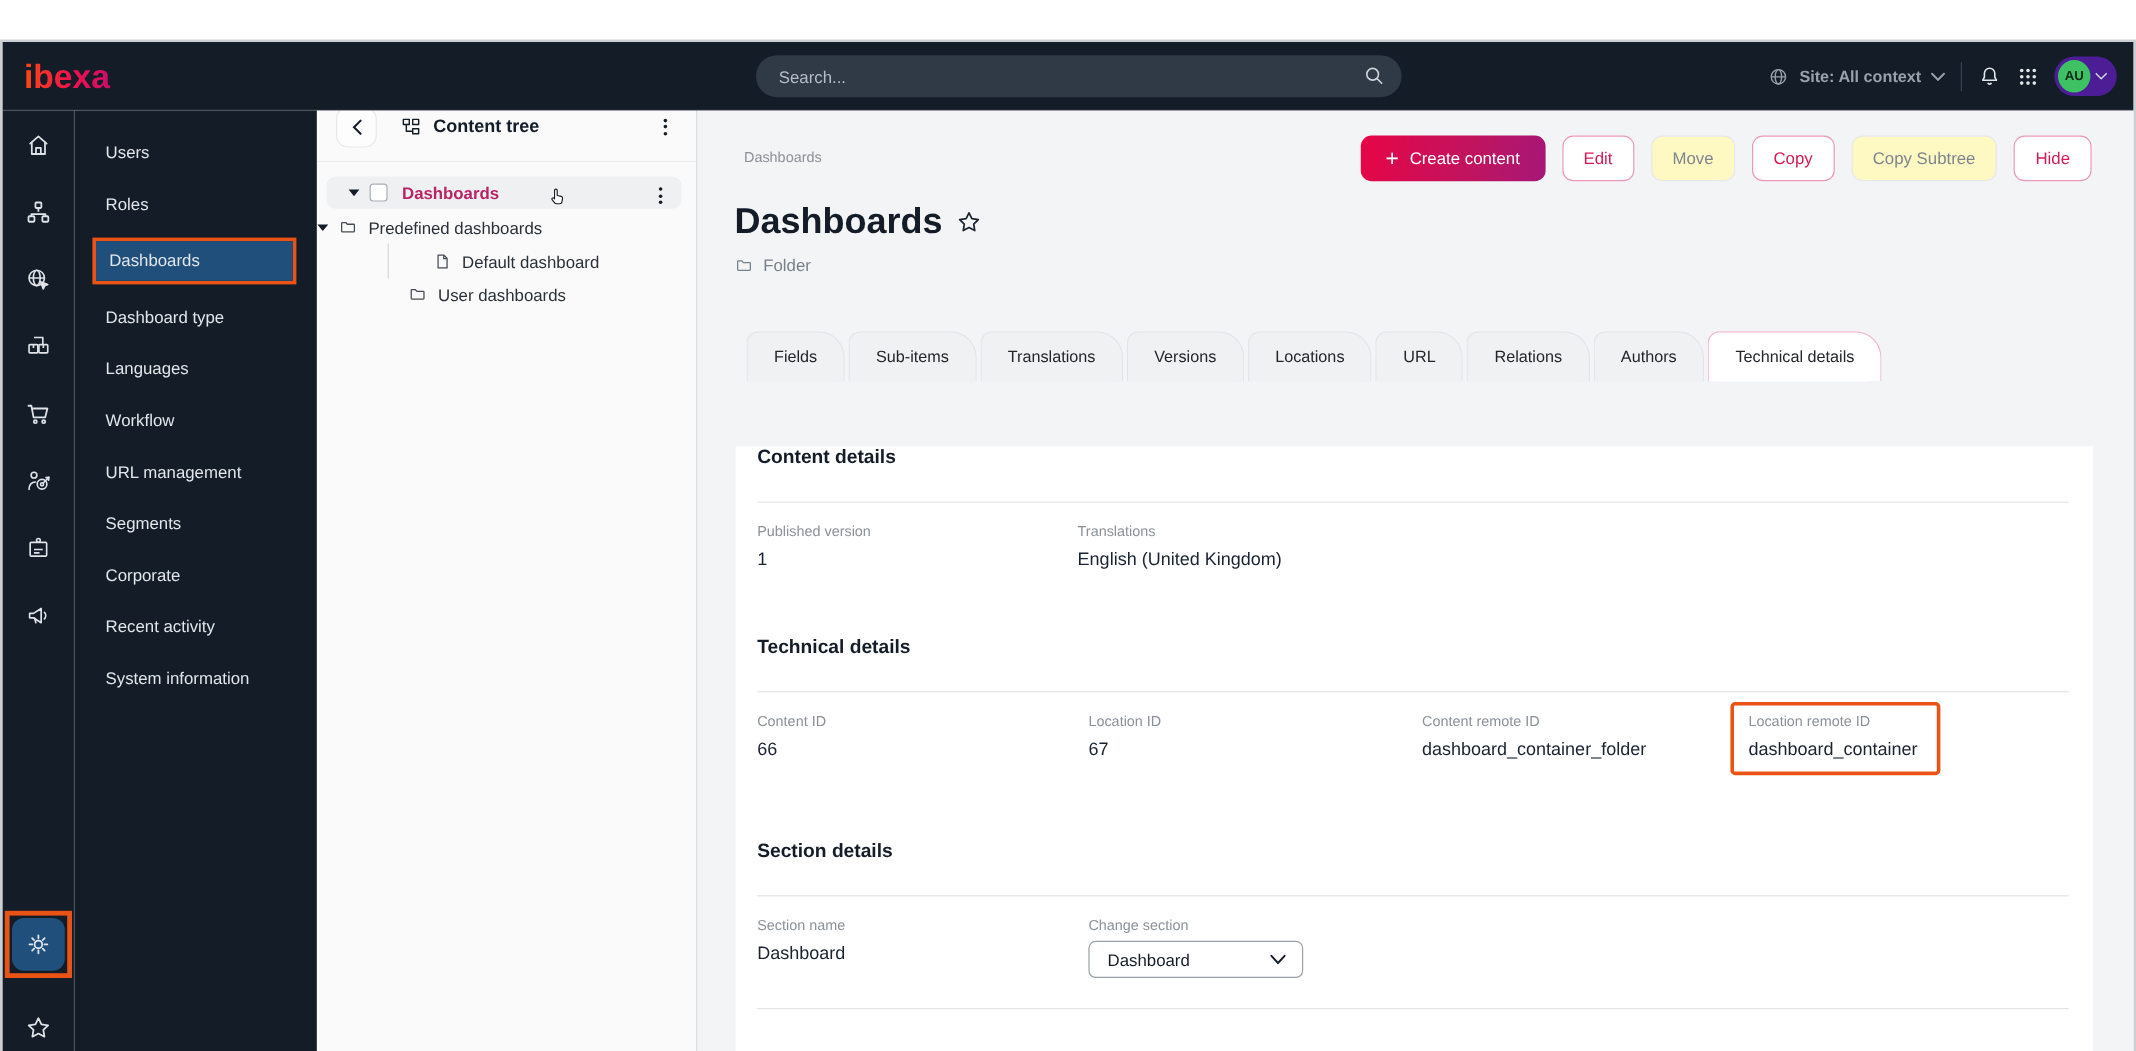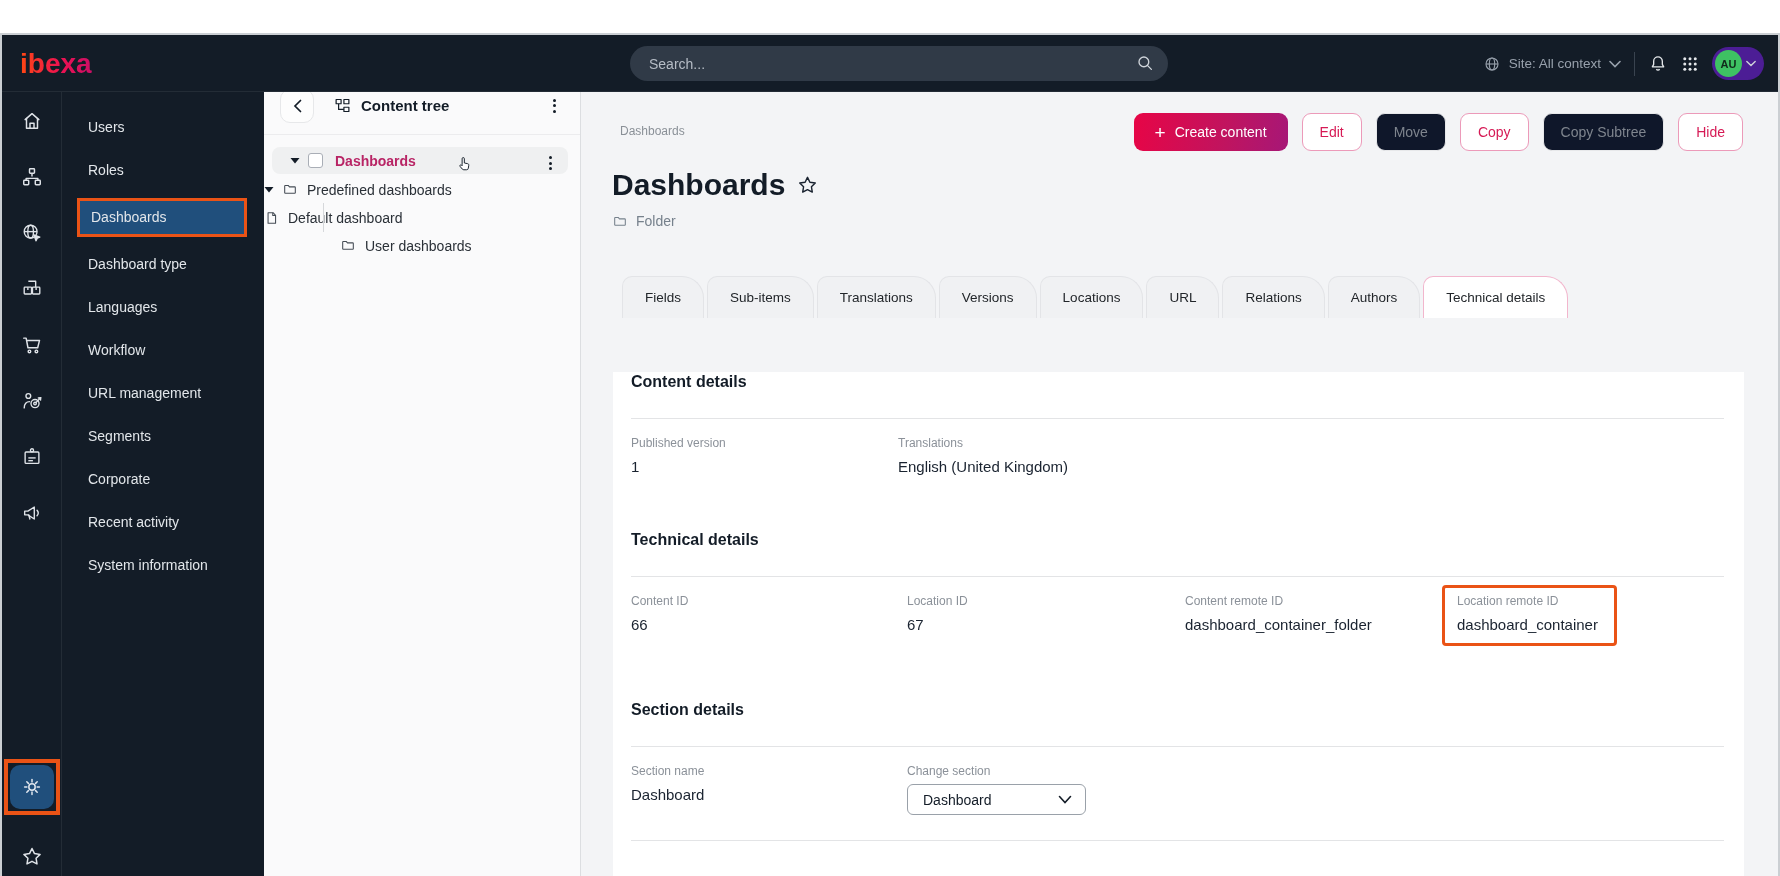--- a/index.html
+++ b/index.html
@@ -11,21 +11,21 @@
   .topbar { position:absolute; left:0; top:0; width:100%; height:57px;
             background:#131c27; border-bottom:1px solid rgba(255,255,255,.07); z-index:5; }
   .logo { position:absolute; left:18px; top:11px; }
   .search-wrap { position:absolute; left:628px; top:11px; width:538px; height:35px; }
   .search-input { width:100%; height:100%; background:#303a47; border:none; border-radius:18px;
                   color:#c3cad2; font-size:14px; padding:0 44px 0 19px; outline:none;
                   font-family:"Liberation Sans", sans-serif; }
   .search-input::placeholder { color:#b6bdc6; }
   .search-icon { position:absolute; right:14px; top:8px; }
   .topbar-right { position:absolute; right:14px; top:0; height:57px; display:flex; align-items:center; gap:13px; }
-  .site-context { display:flex; align-items:center; gap:8px; color:#98a1ac; font-size:13.5px; cursor:pointer; }
+  .site-context { display:flex; align-items:center; gap:8px; color:#98a1ac; font-size:13.5px; cursor:pointer;font-weight:bold; }
   .tb-divider { width:1px; height:24px; background:#39434f; }
   .avatar-pill { display:flex; align-items:center; gap:4px; background:#4c1d95; border-radius:17px;
                  height:33px; padding:0 8px 0 3px; cursor:pointer; }
   .avatar { width:27px; height:27px; border-radius:50%; background:#3ec163; color:#10291a;
             font-size:11px; font-weight:bold; display:flex; align-items:center; justify-content:center; }
 
   
   .rail { position:absolute; left:0; top:57px; bottom:0; width:60px; background:#131c27;
           border-right:1px solid rgba(255,255,255,.07); z-index:4; }
   .rail-top { display:flex; flex-direction:column; align-items:center; padding-top:18px; gap:34px; }
@@ -70,21 +70,21 @@
   .main { position:absolute; left:579px; top:57px; right:0; bottom:0; background:#f3f4f6; }
   .main-header { display:flex; justify-content:space-between; align-items:center; padding:20px 35px 0 39px; height:60px; }
   .breadcrumb { font-size:12px; color:#8a9097; align-self:flex-start; margin-top:12px; }
   .actions { display:flex; gap:14px; }
   .btn { height:38px; border-radius:9px; font-size:14px; display:flex; align-items:center;
          padding:0 17px; cursor:pointer; font-family:"Liberation Sans", sans-serif; white-space:nowrap; }
   .btn-primary { background:linear-gradient(100deg,#e70546 0%,#c0145f 60%,#a61777 100%);
                  color:#fff; padding:0 21px; gap:9px; border:none; }
   .btn-primary .plus { font-size:19px; font-weight:normal; line-height:1; }
   .btn-outline { background:#fff; border:1px solid #ec9ab9; color:#d61a55; }
-  .btn-disabled { background:#0f172a; border:1px solid #e7e8ea; color:#7f858e; }
+  .btn-disabled { background:#fef9c3; border:1px solid #e7e8ea; color:#7f858e; }
   .title-row { margin:16px 0 0 31px; display:flex; align-items:center; gap:11px; }
   .page-title { font-size:30px; line-height:34px; font-weight:bold; color:#131c27; }
   .type-row { margin:10px 0 0 31px; height:18px; display:flex; align-items:center; gap:8px;
               color:#76818c; font-size:14px; }
   .tabs { margin:46px 0 0 41px; display:flex; height:42px; }
   .tab { background:#f0f1f3; border:1px solid #e3e4e7; border-bottom:none; border-radius:10px 22px 0 0;
          margin-right:3px; padding:0 22px; display:flex; align-items:center; font-size:13.5px;
          color:#22262a; cursor:pointer; }
   .tab.active { background:#fff; border-color:#f2b6cd; }
   .card { margin:0 34px 0 32px; background:#fff; height:593px; padding:0 20px 0 18px; }
@@ -350,21 +350,21 @@
               <path d="M0.5 1 L5 6.5 L9.5 1 z" fill="#131c27"></path>
             </svg>
         </span>
         <span class="node-icon">
           <svg width="16" height="15" viewBox="0 0 24 24" fill="none" stroke="currentColor" stroke-width="1.7" stroke-linejoin="round">
             <path d="M3.5 6.5 a1 1 0 0 1 1-1 h4.6 l2 2.3 h8.4 a1 1 0 0 1 1 1 v8.2 a1 1 0 0 1 -1 1 h-15 a1 1 0 0 1 -1-1 z"></path>
           </svg>
         </span>
         <span>Predefined dashboards</span>
       </div>
-      <div class="tree-row" style="margin-top:3px;">
+      <div class="tree-row" style="padding-left:97px; margin-top:3px;">
         <span class="guide-line"></span>
         <span class="node-icon">
           <svg width="15" height="16" viewBox="0 0 24 24" fill="none" stroke="currentColor" stroke-width="1.7" stroke-linejoin="round">
             <path d="M6.5 3.5 h8 l4 4.2 V20.5 h-12 z"></path>
               <path d="M14 3.5 v4.5 h4.5"></path>
           </svg>
         </span>
         <span>Default dashboard</span>
       </div>
       <div class="tree-row" style="padding-left:76px; margin-top:3px;">

